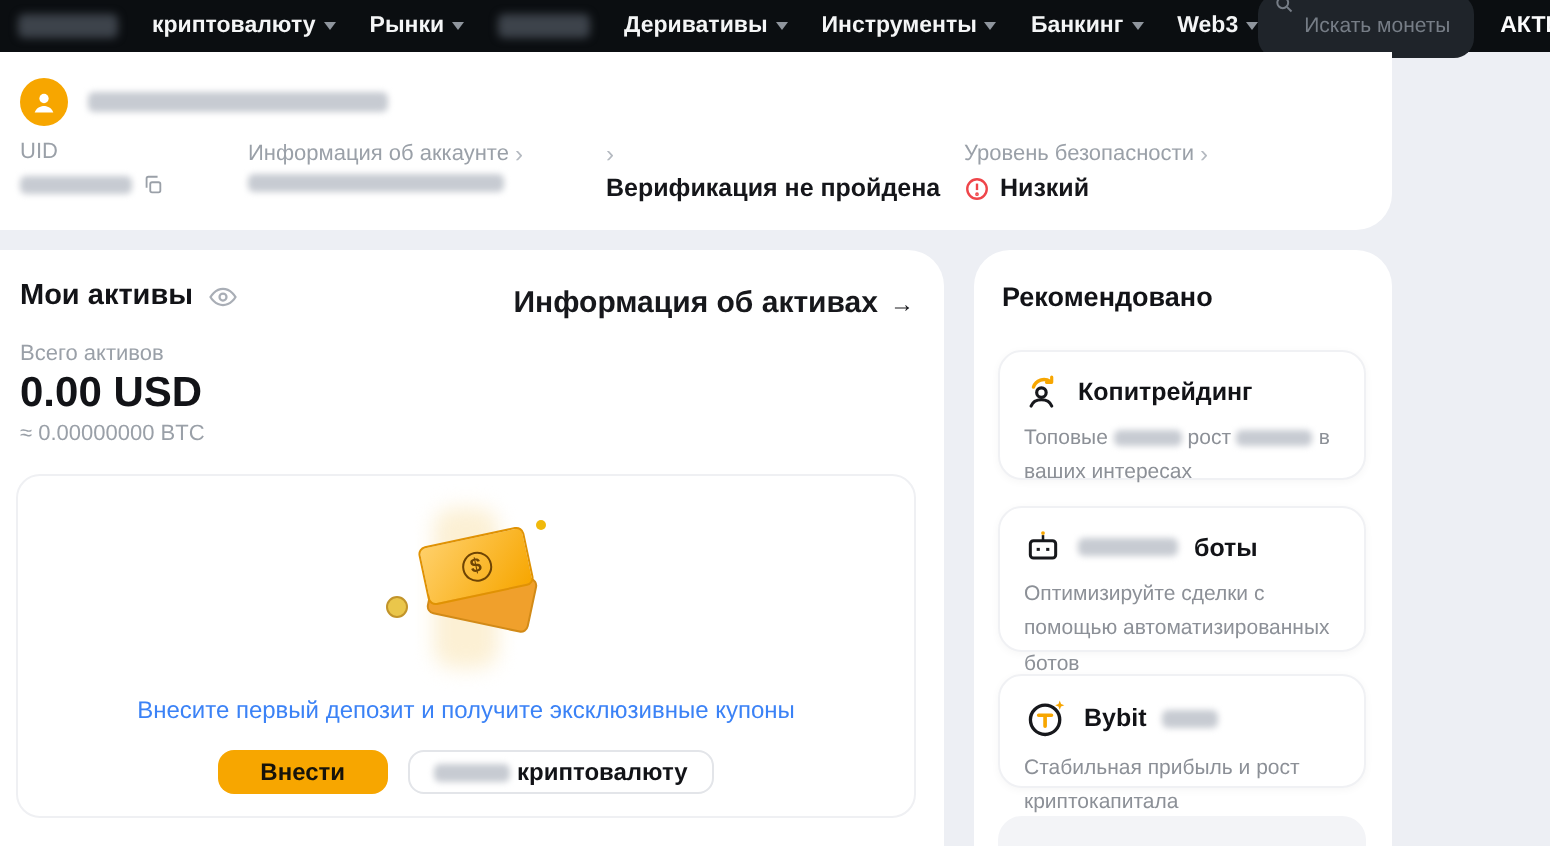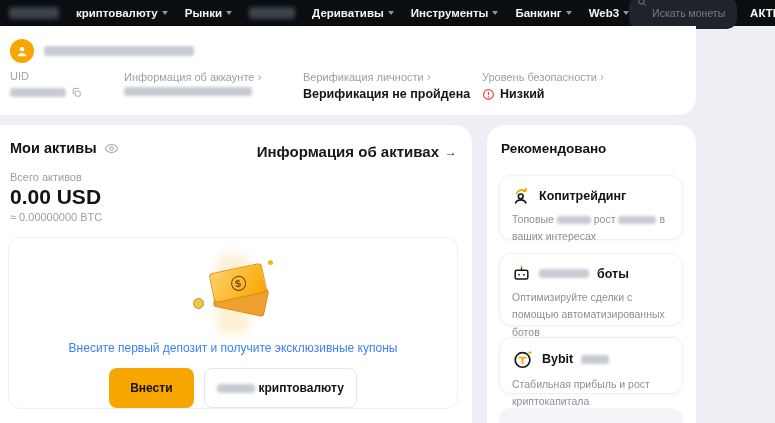--- a/index.html
+++ b/index.html
@@ -57,21 +57,21 @@
   .ticket-front { position:absolute; left:26px; top:16px; width:54px; height:30px;
                   background:linear-gradient(135deg,#ffd06a,#f7a600); border:1px solid #e09203;
                   border-radius:4px; transform:rotate(-12deg); display:flex; align-items:center; justify-content:center; }
   .dollar { width:15px; height:15px; border:1.5px solid #6e4404; border-radius:50%;
             color:#6e4404; font-size:10px; font-weight:800; display:flex; align-items:center; justify-content:center; }
   .coin { position:absolute; left:8px; top:46px; width:11px; height:11px; border-radius:50%;
           background:#eac64b; border:1px solid #c2942a; }
   .spark-dot { position:absolute; right:8px; top:8px; width:5px; height:5px; border-radius:50%; background:#f0b90b; }
   .empty-caption { margin-top:12px; font-size:12px; color:#3b82f6; }
   .btn-row { display:flex; gap:10px; margin-top:13px; }
-  .btn { height:40px; border-radius:8px; font-size:12px; font-weight:700; font-family:"Liberation Sans",sans-serif;
+  .btn { height:22px; border-radius:8px; font-size:12px; font-weight:700; font-family:"Liberation Sans",sans-serif;
          display:flex; align-items:center; justify-content:center; cursor:pointer; border:none; }
   .btn-primary { background:#f7a600; color:#16130a; padding:0 21px; }
   .btn-secondary { background:#fff; color:#121317; border:1px solid #e3e5e9; padding:0 12px; gap:4px; }
 
   
   .side { position:absolute; top:125px; left:487px; width:209px; height:298px; background:#ffffff;
           border-radius:18px 18px 0 0; }
   .side-title { position:absolute; left:14px; top:16px; font-size:13.5px; font-weight:700; color:#121317; }
   .card { position:absolute; left:12px; width:184px; background:#fff; border:1px solid #f0f1f4;
           border-radius:12px; box-shadow:0 1px 4px rgba(20,24,34,0.04); padding:10px 12px; cursor:pointer; }
@@ -157,21 +157,20 @@
 
     <span class="col-label" style="left:124px;">
       <span>Информация об аккаунте</span>
         <span class="chev"></span>
     </span>
     <span class="col-val" style="left:124px;font-weight:400;">
       <span class="rd" style="width:128px;height:9px;"></span>
     </span>
 
     <span class="col-label" style="left:303px;">
-      <span>Верификация личности</span>
         <span class="chev"></span>
     </span>
     <span class="col-val" style="left:303px;">
       <span>Верификация не пройдена</span>
     </span>
 
     <span class="col-label" style="left:482px;">
       <span>Уровень безопасности</span>
         <span class="chev"></span>
     </span>

